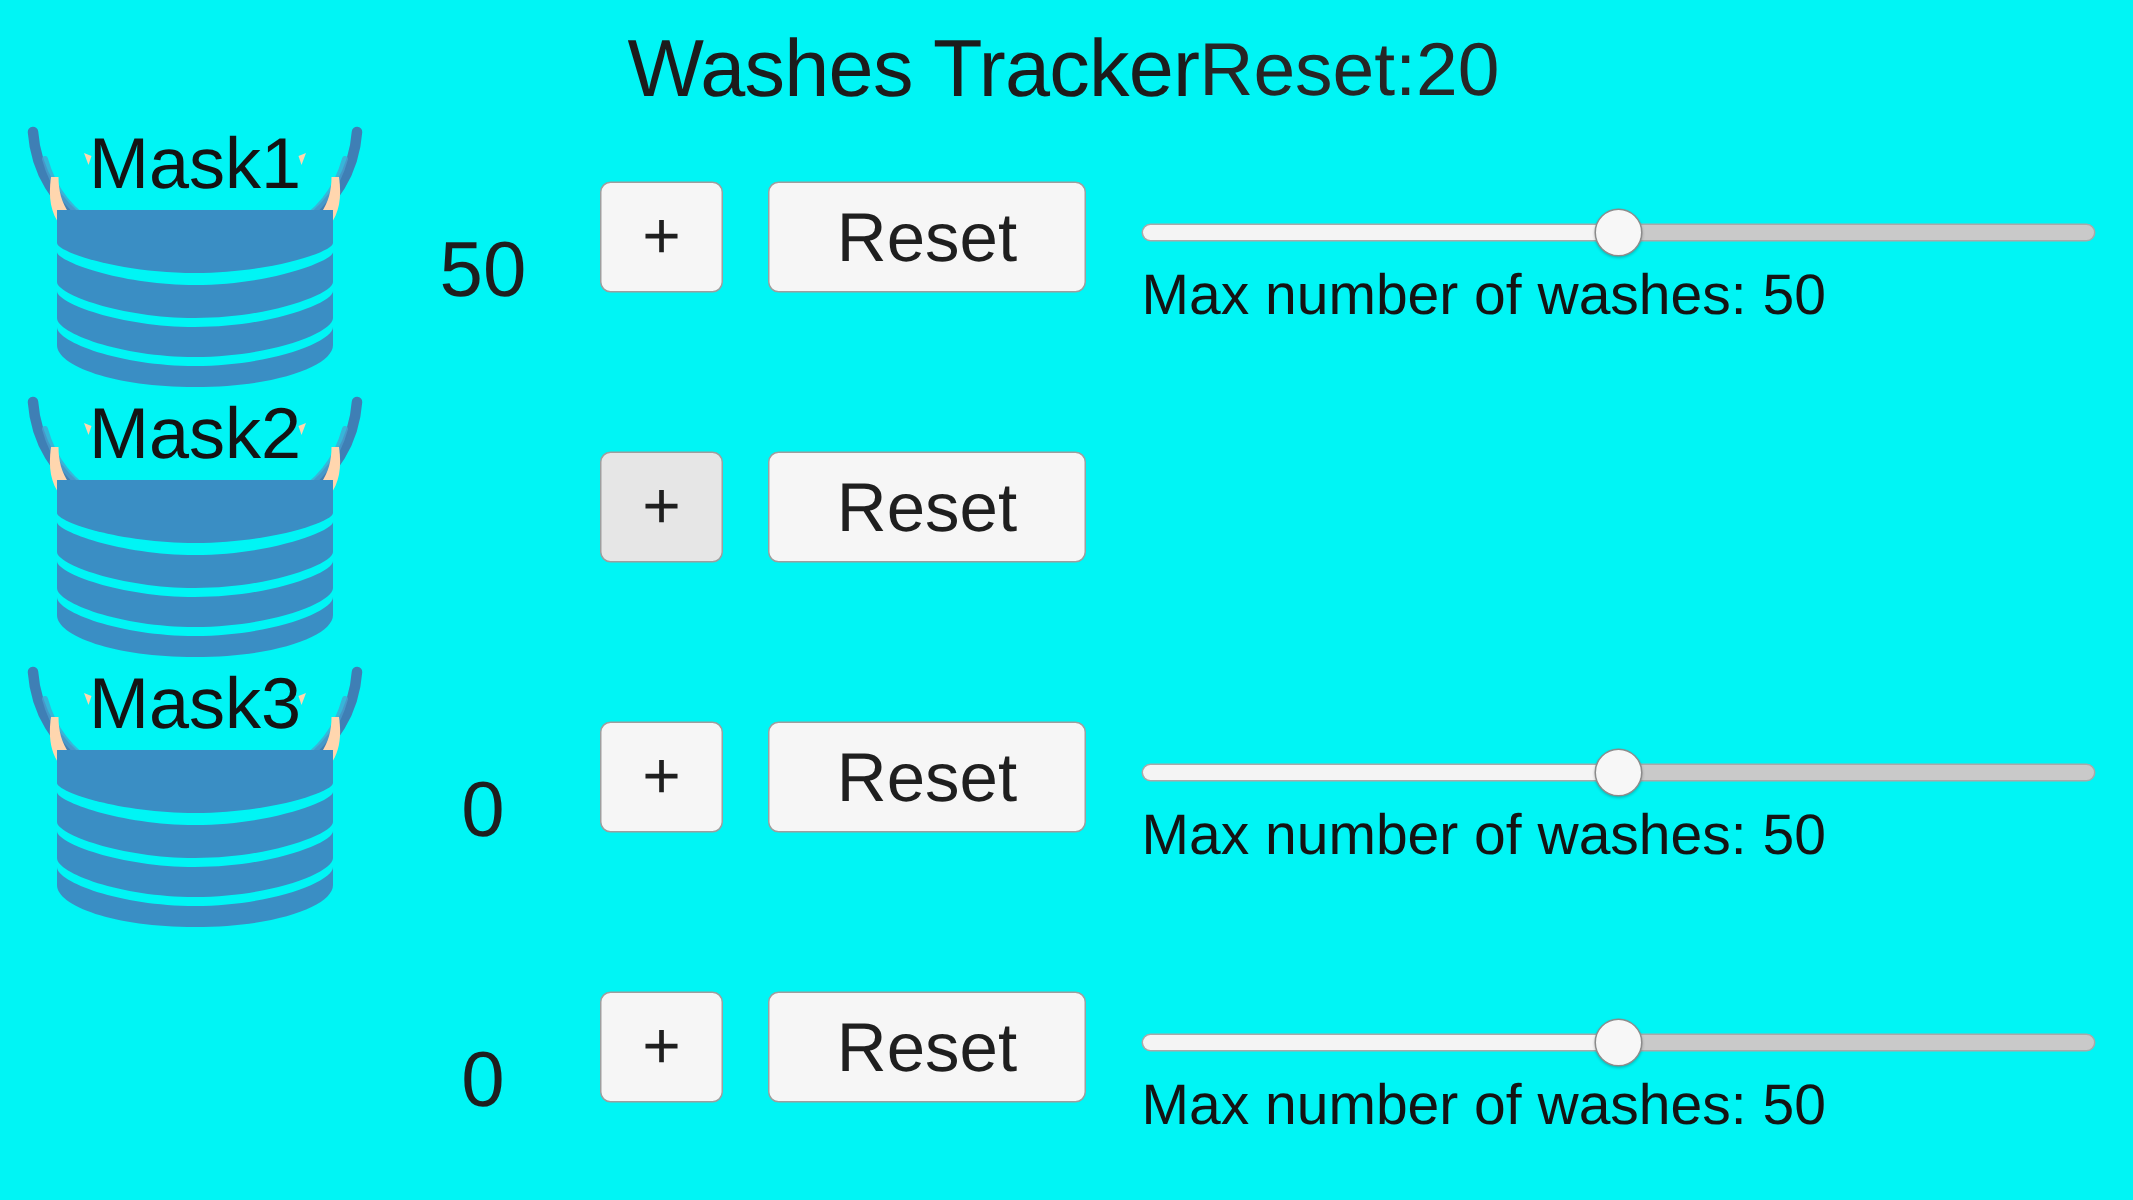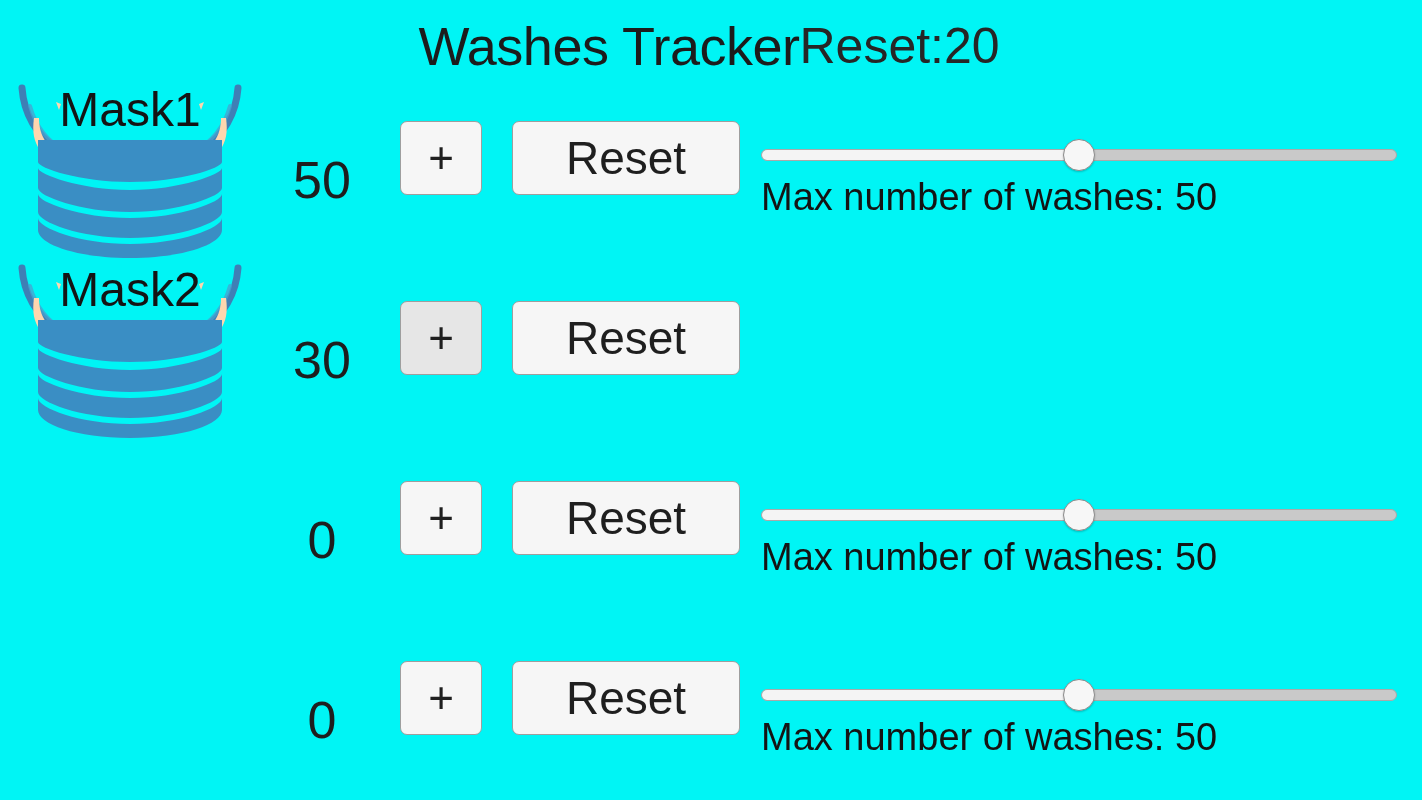--- a/index.html
+++ b/index.html
@@ -130,21 +130,21 @@
     font-size: 44px;
   }
 
   .btn-plus.pressed {
     background: #e6e6e6;
   }
 
   .btn-reset {
     left: 512px;
     top: 43px;
-    width: 228px;
+    width: 212px;
     height: 74px;
     font-size: 46px;
   }
 
   
   .slider-cell {
     position: absolute;
     left: 761px;
     top: 0;
     width: 636px;
@@ -268,28 +268,48 @@
   <g fill="#3a8ec4">
     <path d="M30 60 L214 60 L214 82 C 214 88, 172 102, 122 102 C 72 102, 30 88, 30 82 Z"></path>
     <path d="M30 88 C 30 94, 72 110, 122 110 C 172 110, 214 94, 214 88 L214 108 C 214 116, 172 132, 122 132 C 72 132, 30 116, 30 108 Z"></path>
     <path d="M30 114 C 30 122, 72 138, 122 138 C 172 138, 214 122, 214 114 L214 132 C 214 142, 172 158, 122 158 C 72 158, 30 142, 30 132 Z"></path>
     <path d="M30 138 C 30 148, 72 164, 122 164 C 172 164, 214 148, 214 138 L214 150 C 214 164, 176 178, 122 178 C 68 178, 30 164, 30 150 Z"></path>
   </g>
 </svg></span>
       <div class="mask-label">Mask2</div>
     </div>
 
-    <div class="count">30</div>
 
     <button class="btn btn-plus pressed">+</button>
 
     <button class="btn btn-reset">Reset</button>
 
     </div>
     <div class="row">
+    <div class="mask-cell">
+      <span>
+<svg class="mask-svg" viewBox="0 0 244 178" xmlns="http://www.w3.org/2000/svg" aria-hidden="true">
+
+  <path d="M14 8 C 18 62, 70 92, 122 92 C 174 92, 226 62, 230 8" fill="none" stroke="#3f7fb5" stroke-width="7" stroke-linecap="round"></path>
+  <path d="M22 26 C 34 70, 76 86, 122 86 C 168 86, 210 70, 222 26" fill="none" stroke="#4aa0cf" stroke-width="4" stroke-linecap="round" opacity="0.75"></path>
+
+  <path d="M26 38 C 24 52, 26 62, 32 70 L 38 62 C 33 55, 31 47, 31 38 Z" fill="#ffd6ae"></path>
+  <path d="M218 38 C 220 52, 218 62, 212 70 L 206 62 C 211 55, 213 47, 213 38 Z" fill="#ffd6ae"></path>
+  <path d="M48 22 l5 2 -2 6 z" fill="#ffd6ae"></path>
+  <path d="M196 22 l-5 2 2 6 z" fill="#ffd6ae"></path>
+
+  <g fill="#3a8ec4">
+    <path d="M30 60 L214 60 L214 82 C 214 88, 172 102, 122 102 C 72 102, 30 88, 30 82 Z"></path>
+    <path d="M30 88 C 30 94, 72 110, 122 110 C 172 110, 214 94, 214 88 L214 108 C 214 116, 172 132, 122 132 C 72 132, 30 116, 30 108 Z"></path>
+    <path d="M30 114 C 30 122, 72 138, 122 138 C 172 138, 214 122, 214 114 L214 132 C 214 142, 172 158, 122 158 C 72 158, 30 142, 30 132 Z"></path>
+    <path d="M30 138 C 30 148, 72 164, 122 164 C 172 164, 214 148, 214 138 L214 150 C 214 164, 176 178, 122 178 C 68 178, 30 164, 30 150 Z"></path>
+  </g>
+</svg></span>
+      <div class="mask-label">Mask3</div>
+    </div>
 
     <div class="count">0</div>
 
     <button class="btn btn-plus">+</button>
 
     <button class="btn btn-reset">Reset</button>
 
     <div class="slider-cell">
       <div class="slider">
         <div class="track">

